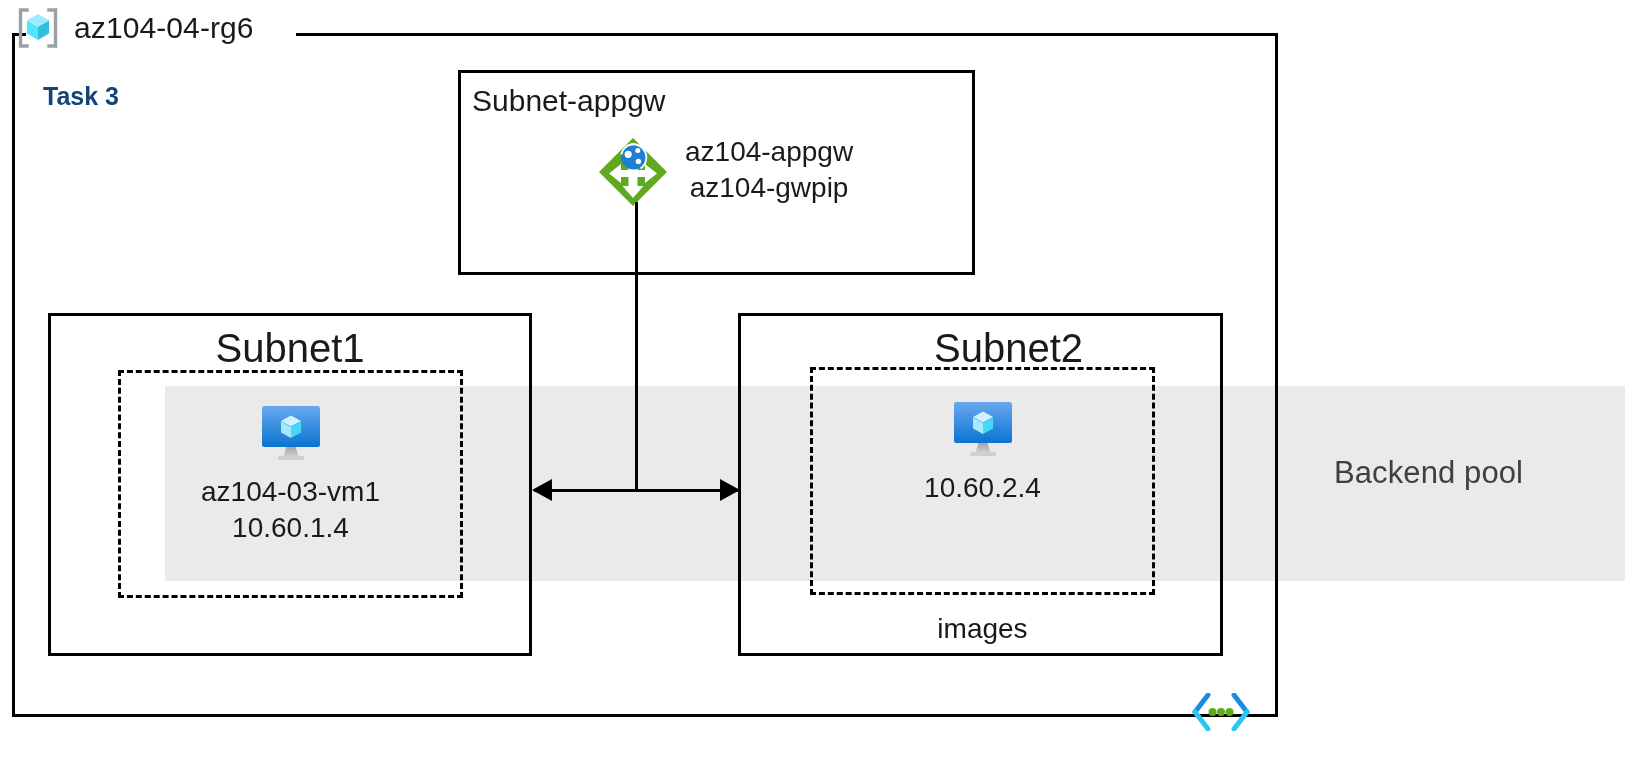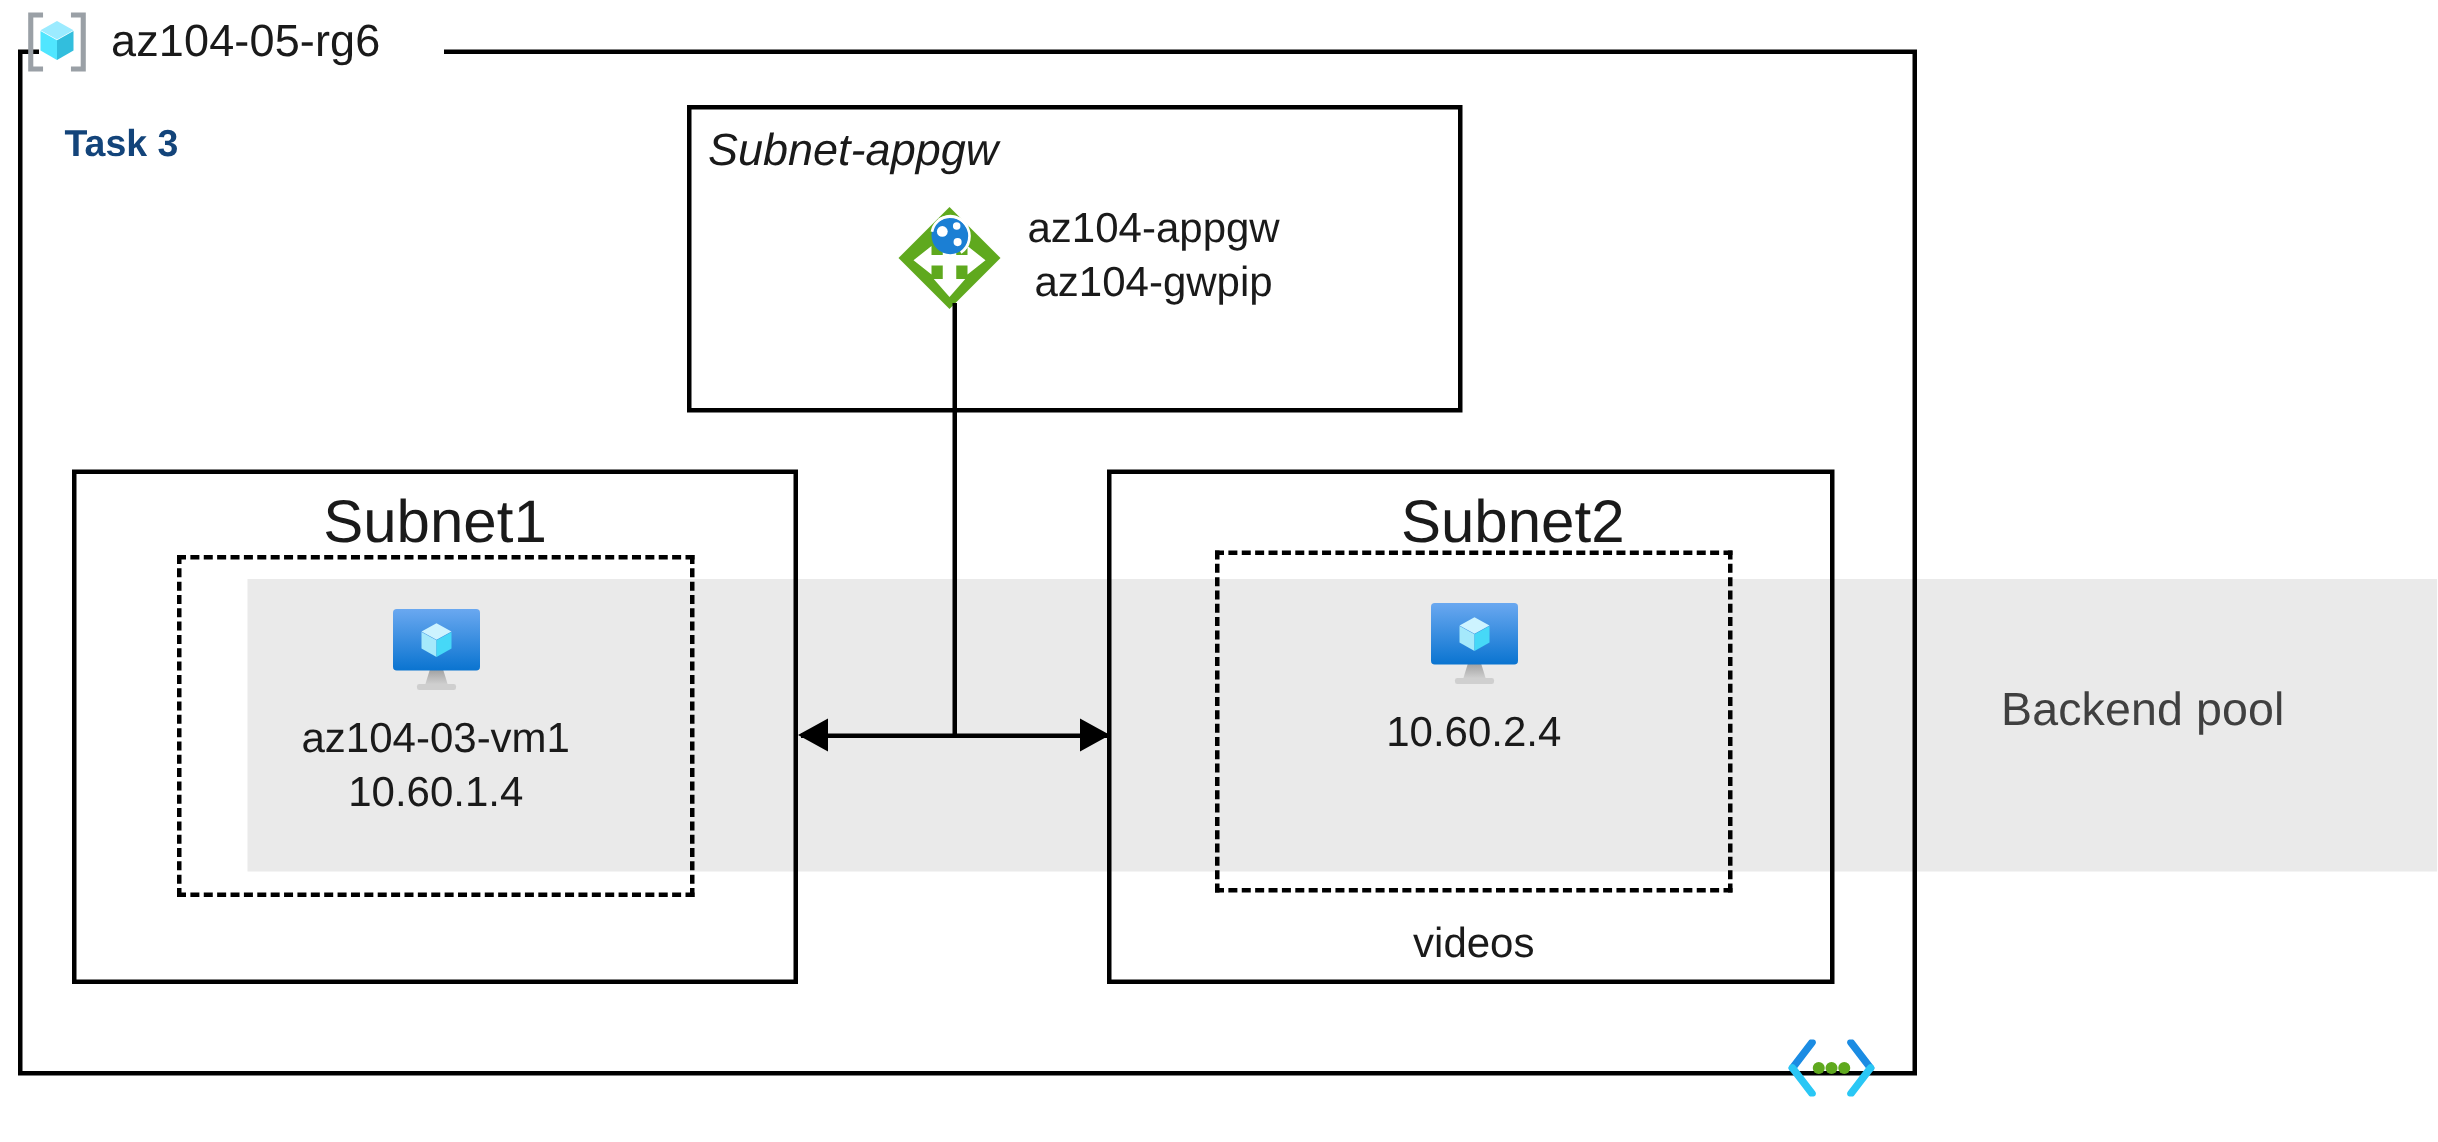--- a/index.html
+++ b/index.html
@@ -104,21 +104,20 @@
   #subnet1-box      { left: 48px;   top: 313px; width: 484px; height: 343px; }
   #subnet2-box      { left: 738px;  top: 313px; width: 485px; height: 343px; }
 
   .subnet-title-appgw {
     position: absolute;
     left: 472px;
     top: 84px;
     font-size: 30px;
     color: #1a1a1a;
     white-space: nowrap;
-    font-style: italic;
   }
   .subnet-title-centered {
     position: absolute;
     font-size: 40px;
     color: #1a1a1a;
     text-align: center;
     white-space: nowrap;
   }
   #subnet1-title { left: 48px;  top: 326px; width: 484px; }
   #subnet2-title { left: 738px; top: 326px; width: 541px; }
@@ -242,21 +241,21 @@
       <svg width="48" height="48" viewBox="0 0 48 48" aria-hidden="true">
 
         <path d="M13 6 L6.5 6 L6.5 42 L13 42" fill="none" stroke="#9aa0a6" stroke-width="3.4" stroke-linecap="square"></path>
         <path d="M35 6 L41.5 6 L41.5 42 L35 42" fill="none" stroke="#9aa0a6" stroke-width="3.4" stroke-linecap="square"></path>
 
         <path d="M24 10 L35 16.2 L24 22.4 L13 16.2 Z" fill="#9cebff"></path>
         <path d="M13 16.6 L24 22.8 L24 36 L13 29.6 Z" fill="#50e6ff"></path>
         <path d="M24 22.8 L35 16.6 L35 29.6 L24 36 Z" fill="#32bedd"></path>
       </svg>
     </div>
-    <div class="rg-title">az104-05-rg6</div>
+    <div class="rg-title">az104-04-rg6</div>
   </div>
 
   <div class="task-label">Task 3</div>
 
   <div class="subnet-box" id="subnet-appgw-box"></div>
   <div class="subnet-title-appgw">Subnet-appgw</div>
 
   <div class="appgw-node">
     <div class="appgw-icon">
       <svg width="76" height="76" viewBox="0 0 76 76" aria-hidden="true">
@@ -338,21 +337,21 @@
         <path d="M31 45 L39 45 L43 58 L27 58 Z" fill="url(#vmStand2)"></path>
         <rect x="22" y="56" width="26" height="4" rx="1.5" fill="#cfcfcf"></rect>
         <rect x="6" y="6" width="58" height="41" rx="2.5" fill="url(#vmScreen2)"></rect>
         <path d="M35 15.5 L45 21 L35 26.5 L25 21 Z" fill="#cdf3ff"></path>
         <path d="M25 21.4 L35 26.9 L35 38 L25 32.4 Z" fill="#a5e9fb"></path>
         <path d="M35 26.9 L45 21.4 L45 32.4 L35 38 Z" fill="#46d8f7"></path>
       </svg>
     </div>
     <div class="vm-ip">10.60.2.4</div>
   </div>
-  <div class="caption" id="videos-caption">videos</div>
+  <div class="caption" id="videos-caption">images</div>
 
   <div class="vnet-icon">
     <svg width="58" height="38" viewBox="0 0 58 38" aria-hidden="true">
 
       <path d="M16 2 L3 19" stroke="#1b8ce3" stroke-width="5" stroke-linecap="round" fill="none"></path>
       <path d="M3 19 L16 36" stroke="#2ac7f5" stroke-width="5" stroke-linecap="round" fill="none"></path>
 
       <path d="M42 2 L55 19" stroke="#1b8ce3" stroke-width="5" stroke-linecap="round" fill="none"></path>
       <path d="M55 19 L42 36" stroke="#2ac7f5" stroke-width="5" stroke-linecap="round" fill="none"></path>
 

